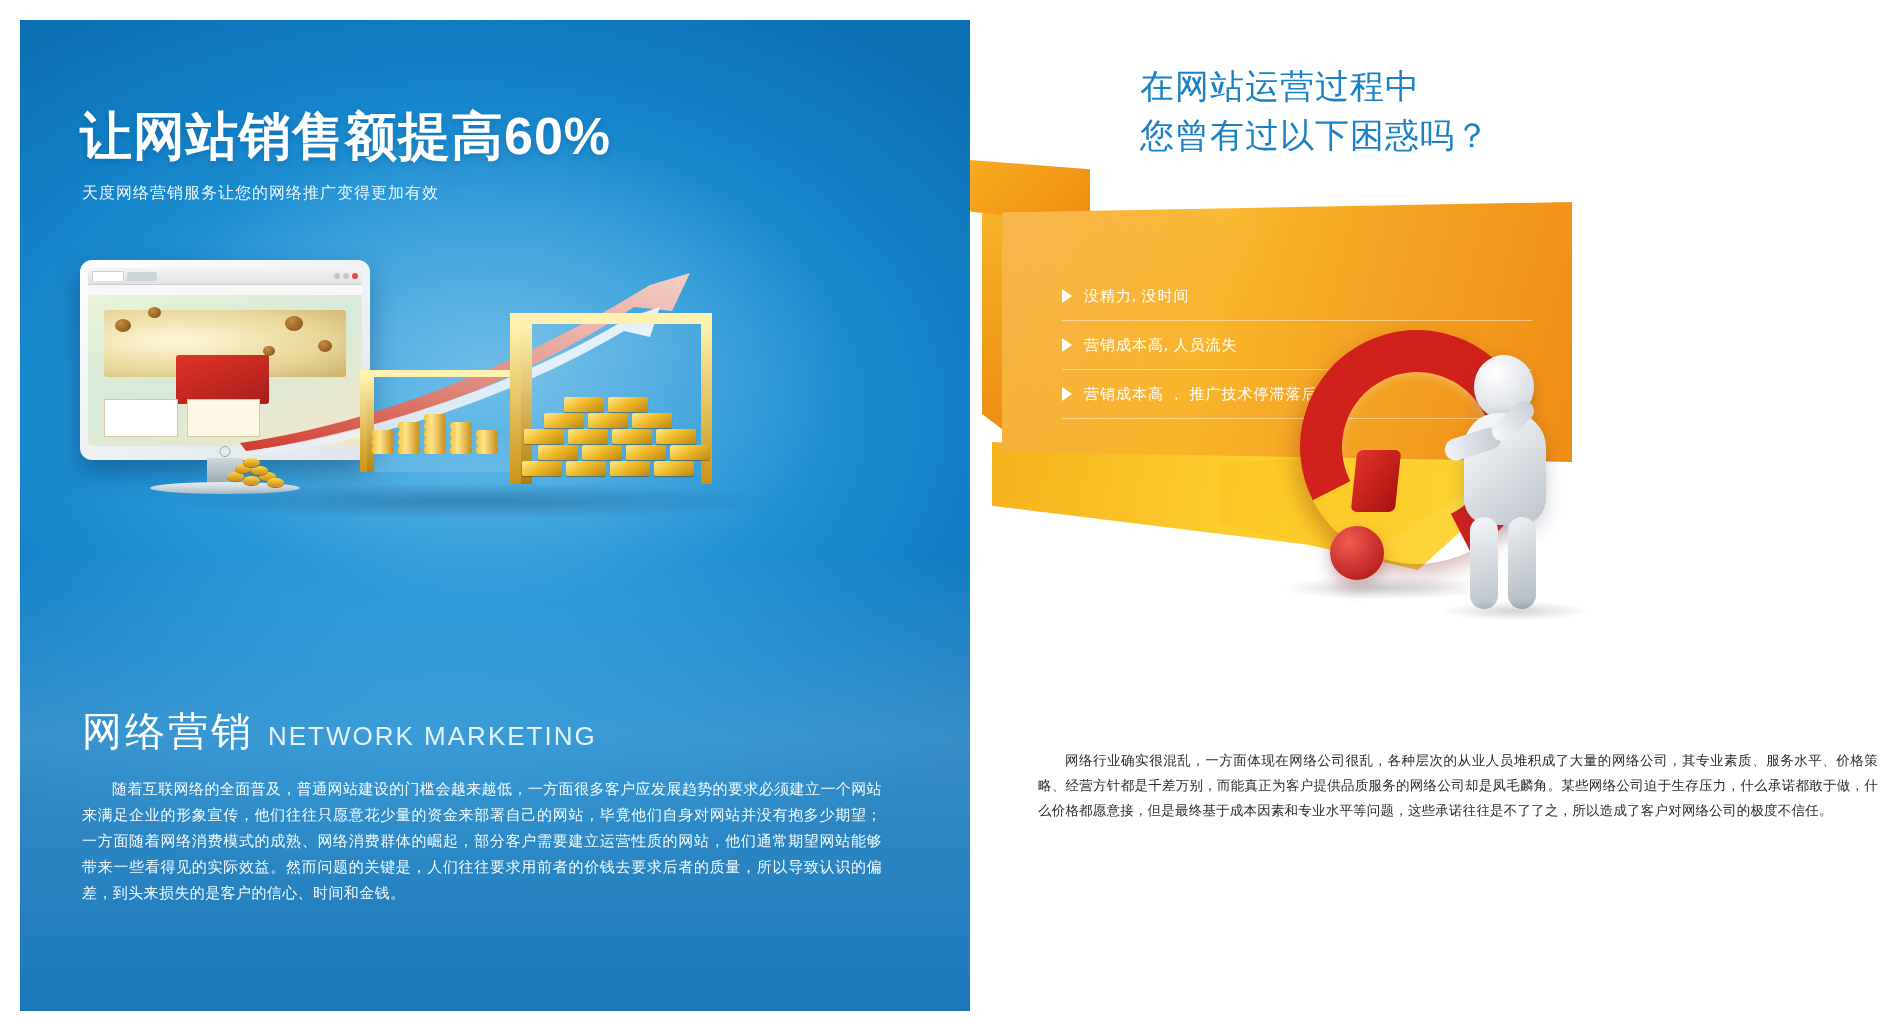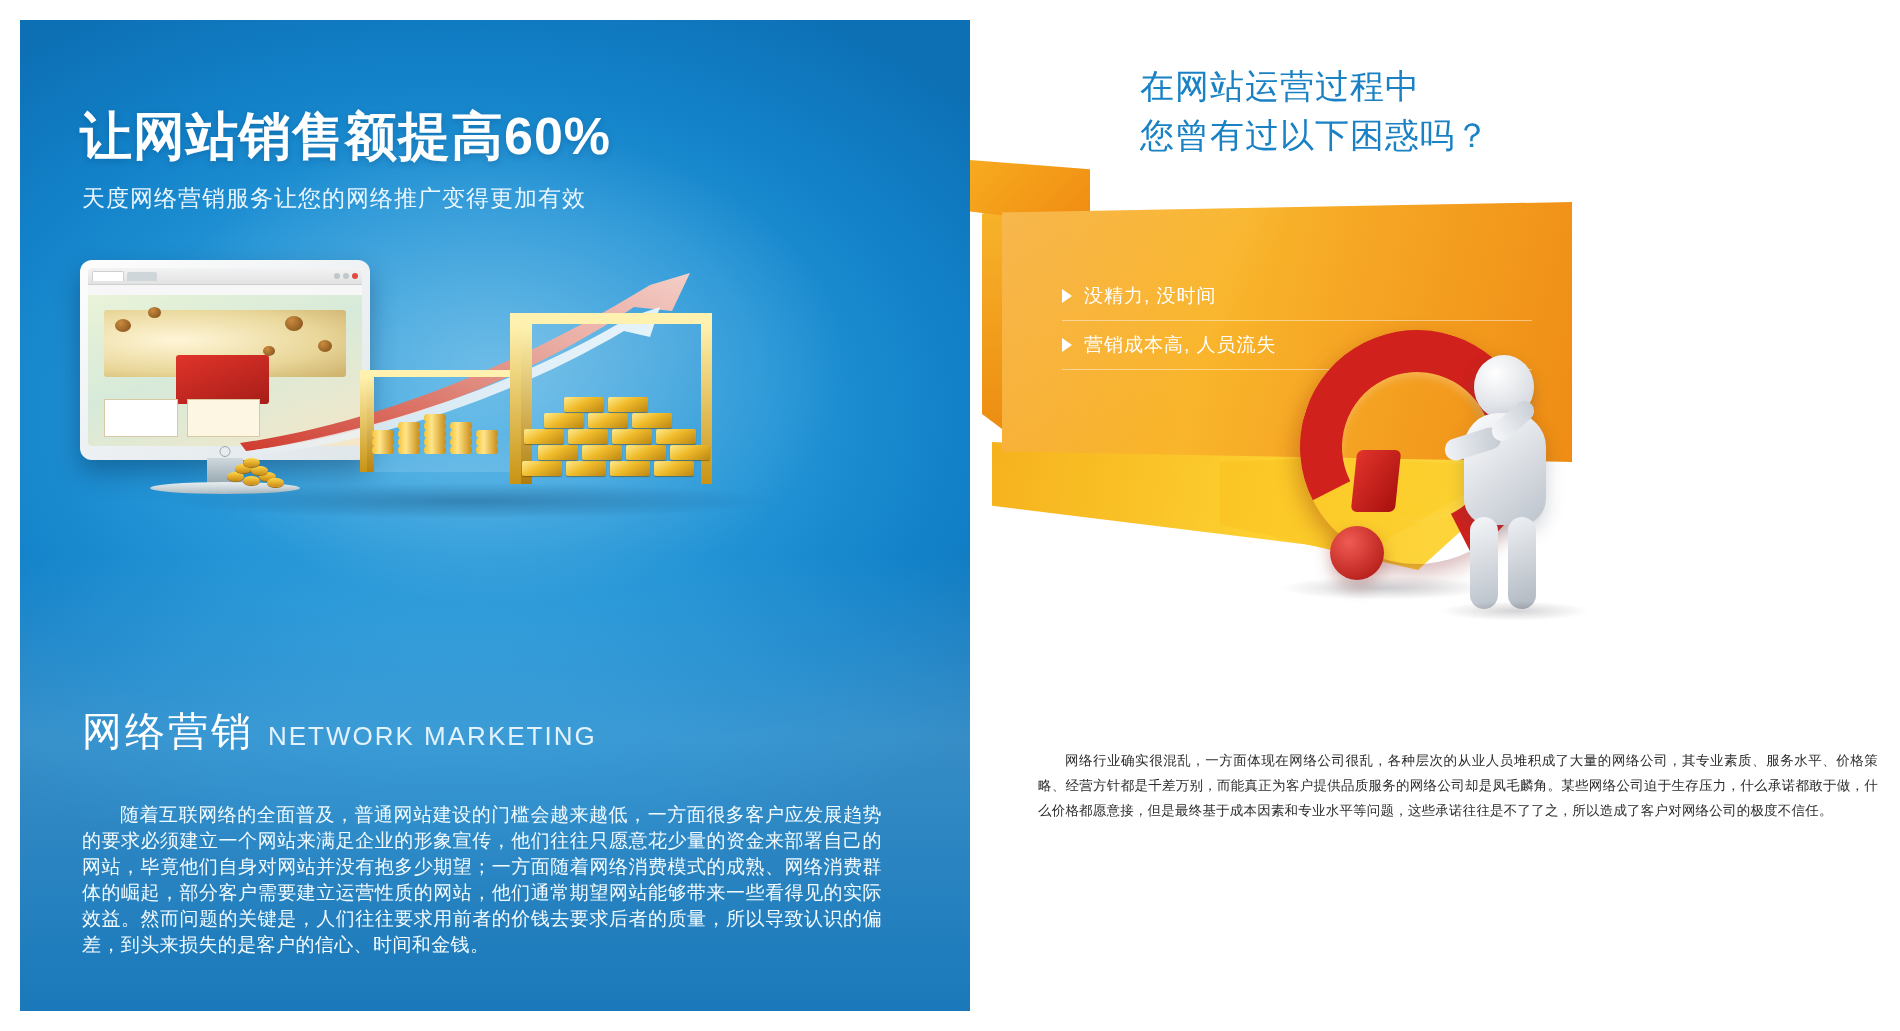--- a/index.html
+++ b/index.html
@@ -12,21 +12,21 @@
       radial-gradient(ellipse 700px 480px at 46% 40%, #3aa7e0 0%, #2394d6 45%, #1281c8 72%, #0d6fb4 100%);
     overflow:hidden;}
   .left-page:before{content:"";position:absolute;left:0;bottom:0;width:100%;height:46%;
     background:linear-gradient(to bottom,rgba(255,255,255,0) 0%,rgba(150,210,240,.30) 40%,rgba(120,190,230,.12) 100%);}
   .lp-glow{position:absolute;left:50%;top:35%;transform:translate(-50%,-50%);
     width:760px;height:520px;border-radius:50%;
     background:radial-gradient(ellipse at center,rgba(255,255,255,.28) 0%,rgba(255,255,255,0) 65%);}
 
   .headline{position:absolute;left:60px;top:88px;color:#fff;font-size:52px;font-weight:bold;
     letter-spacing:1px;line-height:1.1;text-shadow:0 2px 6px rgba(0,40,80,.22);z-index:6;}
-  .subhead{position:absolute;left:62px;top:163px;color:#eaf6ff;font-size:23px;letter-spacing:1px;z-index:6;}
+  .subhead{position:absolute;left:62px;top:163px;color:#eaf6ff;font-size:16px;letter-spacing:1px;z-index:6;}
 
   
   .scene{position:absolute;left:0;top:215px;width:950px;height:400px;z-index:5;}
 
   .monitor{position:absolute;left:60px;top:25px;width:290px;height:200px;}
   .mon-bezel{position:absolute;inset:0;background:linear-gradient(150deg,#fdfdfd,#dfe6ea);
     border-radius:12px;padding:8px;box-sizing:border-box;box-shadow:0 12px 26px rgba(0,30,60,.35);}
   .mon-screen{position:absolute;left:8px;top:8px;right:8px;bottom:14px;background:#fff;border-radius:4px;overflow:hidden;}
   .mon-chrome{height:16px;background:linear-gradient(#f3f3f3,#e2e2e2);border-bottom:1px solid #cfcfcf;
     display:flex;align-items:center;padding:0 4px;gap:3px;}
@@ -72,22 +72,22 @@
   .gbar{position:absolute;width:40px;height:15px;border-radius:2px;
     background:linear-gradient(150deg,#ffeb8e,#f0bb2a 45%,#bb8612);
     box-shadow:0 1px 1px rgba(90,60,0,.5);}
   .scene-shadow{position:absolute;left:140px;top:248px;width:620px;height:36px;border-radius:50%;
     background:radial-gradient(ellipse at center,rgba(0,40,80,.30),rgba(0,40,80,0) 70%);}
 
   .sect-title{position:absolute;left:62px;top:684px;z-index:6;display:flex;align-items:baseline;gap:14px;}
   .sect-cn{color:#fff;font-size:40px;letter-spacing:3px;}
   .sect-en{color:#e3f2fc;font-size:26px;letter-spacing:2px;}
 
-  .lp-body{position:absolute;left:62px;top:782px;width:800px;z-index:6;color:#f2fbff;
-    font-size:19px;line-height:26px;letter-spacing:.4px;}
+  .lp-body{position:absolute;left:62px;top:756px;width:800px;z-index:6;color:#f2fbff;
+    font-size:15px;line-height:26px;letter-spacing:.4px;}
   .lp-body p{margin:0 0 8px 0;text-indent:2em;text-align:justify;}
 
   
   .right-page{position:absolute;left:970px;top:0;width:1084px;height:1031px;background:#fff;overflow:hidden;}
   .rp-head{position:absolute;left:170px;top:62px;color:#1a82c4;font-size:34px;line-height:1.45;letter-spacing:1px;}
 
   .ribbon{position:absolute;left:0;top:150px;width:700px;height:420px;}
   .rb{position:absolute;}
   .rb-topfold{left:0px;top:10px;width:120px;height:66px;
     background:linear-gradient(135deg,#f7ab1f,#f08b12);clip-path:polygon(0 0,100% 14%,100% 100%,0 78%);}
@@ -105,21 +105,21 @@
     clip-path:polygon(0 10%,100% 0,60% 100%,0 62%);opacity:.95;}
   .rb-left-acc{left:12px;top:44px;width:40px;height:250px;
     background:linear-gradient(#f8b62c,#ec8a10);clip-path:polygon(0 8%,100% 0,100% 100%,0 88%);}
 
   .bullets{position:absolute;left:60px;top:70px;width:470px;z-index:4;}
   .bullet{display:flex;align-items:center;gap:12px;height:48px;
     border-bottom:1px solid rgba(255,255,255,.45);}
   .bullet:last-child{border-bottom:1px solid rgba(255,255,255,.45);}
   .b-arrow{width:0;height:0;border-left:10px solid #ffffff;border-top:7px solid transparent;
     border-bottom:7px solid transparent;flex:none;}
-  .b-text{color:#ffffff;font-size:19px;letter-spacing:1px;white-space:nowrap;}
+  .b-text{color:#ffffff;font-size:15px;letter-spacing:1px;white-space:nowrap;font-family:Liberation Serif, serif;}
 
   
   .qmark{position:absolute;left:1270px;top:330px;width:230px;height:250px;z-index:3;}
   .qm-arc{position:absolute;left:30px;top:0;width:150px;height:150px;border-radius:50%;
     border:42px solid #d0211c;border-bottom-color:transparent;border-left-color:#d0211c;
     transform:rotate(18deg);
     box-shadow:inset 0 4px 10px rgba(255,255,255,.25),0 10px 22px rgba(120,10,10,.3);}
   .qm-stem{position:absolute;left:84px;top:120px;width:44px;height:62px;
     background:linear-gradient(120deg,#e2342c,#a8100d);transform:skewX(-6deg);border-radius:6px;}
   .qm-dot{position:absolute;left:60px;top:196px;width:54px;height:54px;border-radius:50%;
@@ -297,20 +297,24 @@
 
         <div class="bullets">
           <div class="bullet">
             <span class="b-arrow"></span>
             <span class="b-text">没精力, 没时间</span>
           </div>
           <div class="bullet">
             <span class="b-arrow"></span>
             <span class="b-text">营销成本高, 人员流失</span>
           </div>
+          <div class="bullet">
+            <span class="b-arrow"></span>
+            <span class="b-text">营销成本高 ， 推广技术停滞落后</span>
+          </div>
         </div>
       </div>
     </div>
   </div>
 
   <div class="qmark">
     <div class="qm-arc"></div>
     <div class="qm-stem"></div>
     <div class="qm-dot"></div>
     <div class="qm-shadow"></div>

